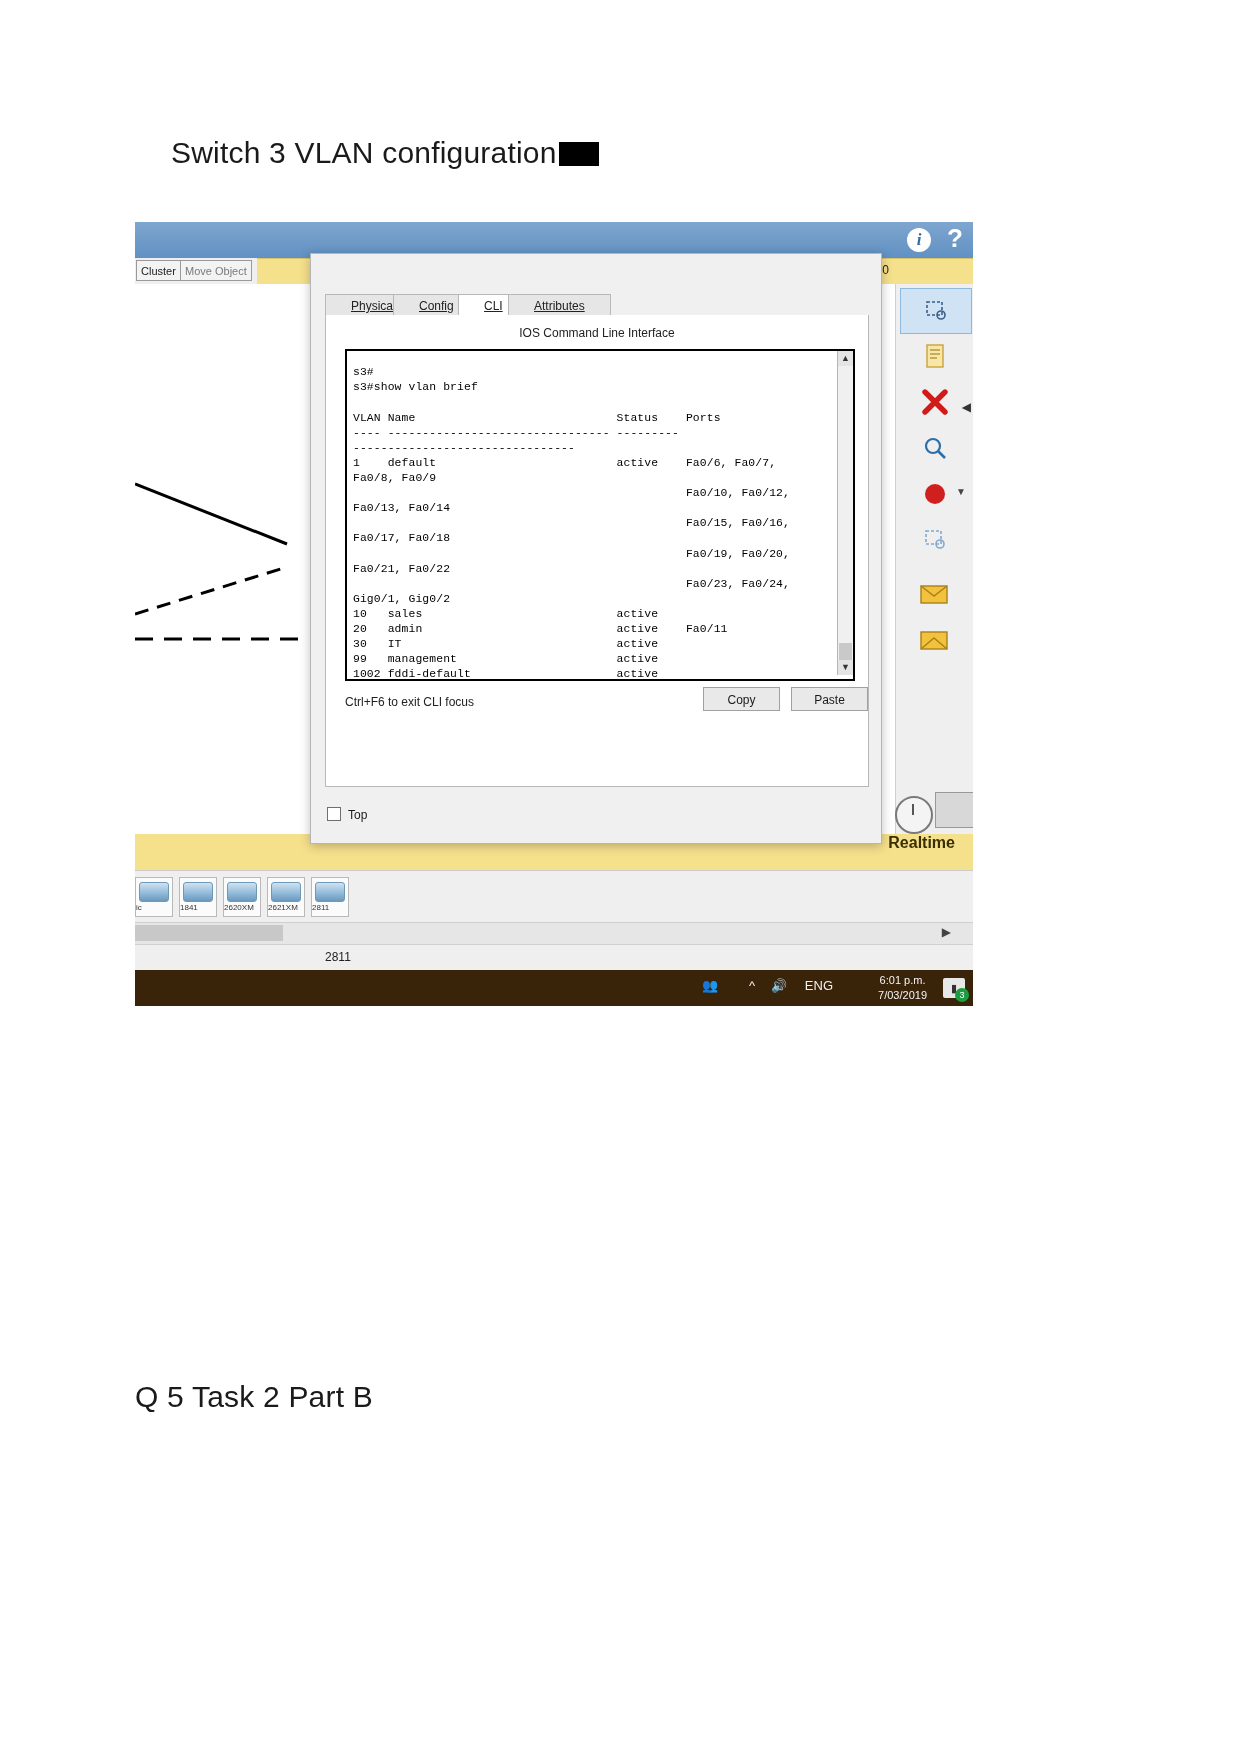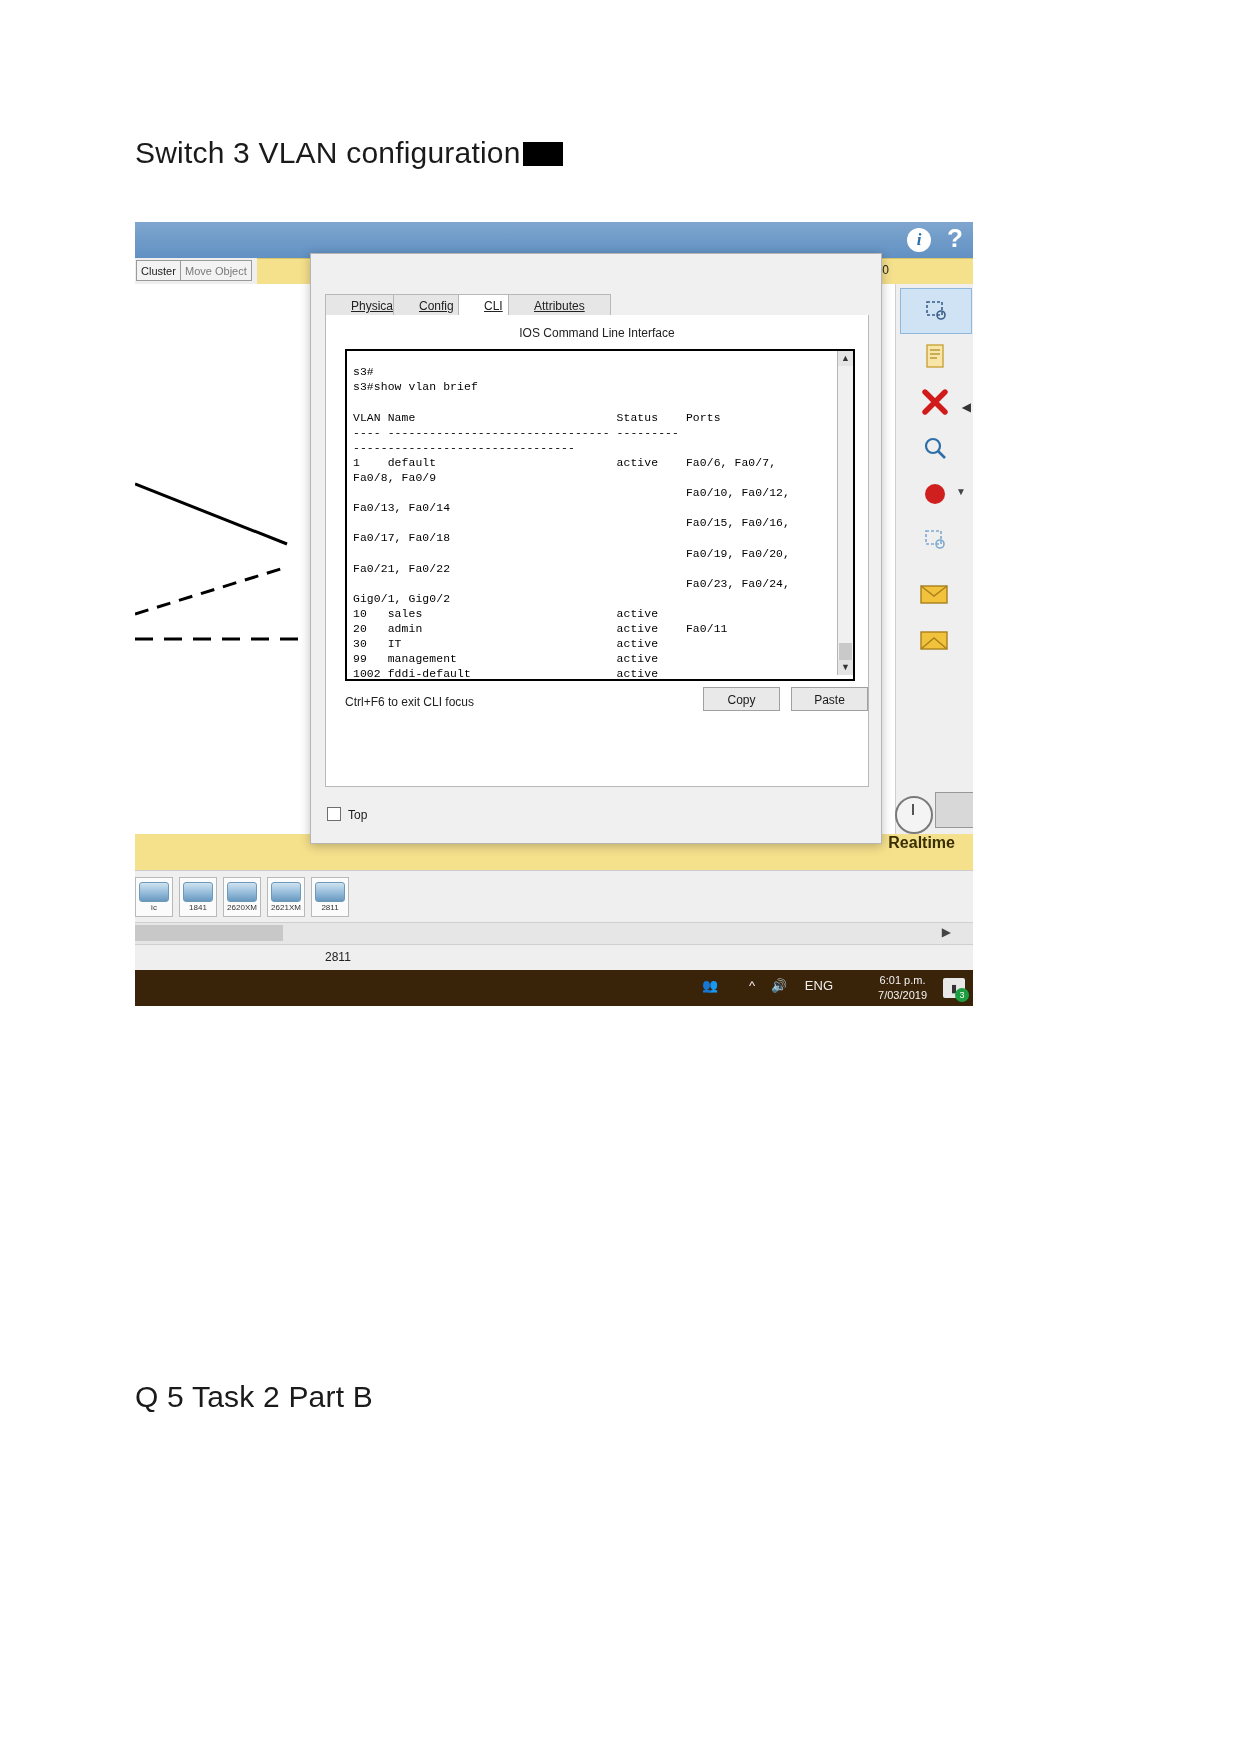--- a/index.html
+++ b/index.html
@@ -6,21 +6,21 @@
   body{
     width:1241px;height:1754px;background:#ffffff;
     font-family:"Liberation Sans", sans-serif;
     position:relative;overflow:hidden;
   }
   
   .doc-heading{
     position:absolute;left:135px;font-size:30px;color:#1a1a1a;
     font-weight:400;letter-spacing:.2px;white-space:nowrap;
   }
-  #heading-top{top:136px;}
+  #heading-top{top:136px;margin-left:36px;}
   #heading-bottom{top:1380px;}
   .redaction{
     display:inline-block;width:40px;height:24px;background:#000;
     vertical-align:-3px;margin-left:2px;
   }
   
   .shot{
     position:absolute;left:135px;top:222px;width:838px;height:784px;
     overflow:hidden;background:#efefef;
   }
@@ -110,21 +110,21 @@
     background:#d8d8d8;border:1px solid #999;
   }
 
   
   .pt-devstrip{
     position:absolute;left:0;top:648px;width:838px;height:52px;
     background:#efefef;border-top:1px solid #cccccc;
   }
   .devicon{
     position:absolute;top:6px;width:38px;height:40px;
-    border:1px solid #b9b9b9;background:#fbfbfb;text-align:center;
+    border:1px solid #b9b9b9;background:#fbfbfb;
     box-sizing:border-box;
   }
   .devicon .pic{
     display:block;margin:4px auto 1px;width:28px;height:18px;
     border-radius:3px;
     background:linear-gradient(180deg,#cfe2f0 0%,#8fb8d8 60%,#6a98be 100%);
     border:1px solid #6e9ab9;
   }
   .devicon .cap{font-size:8px;color:#333;display:block;line-height:9px;}
 

